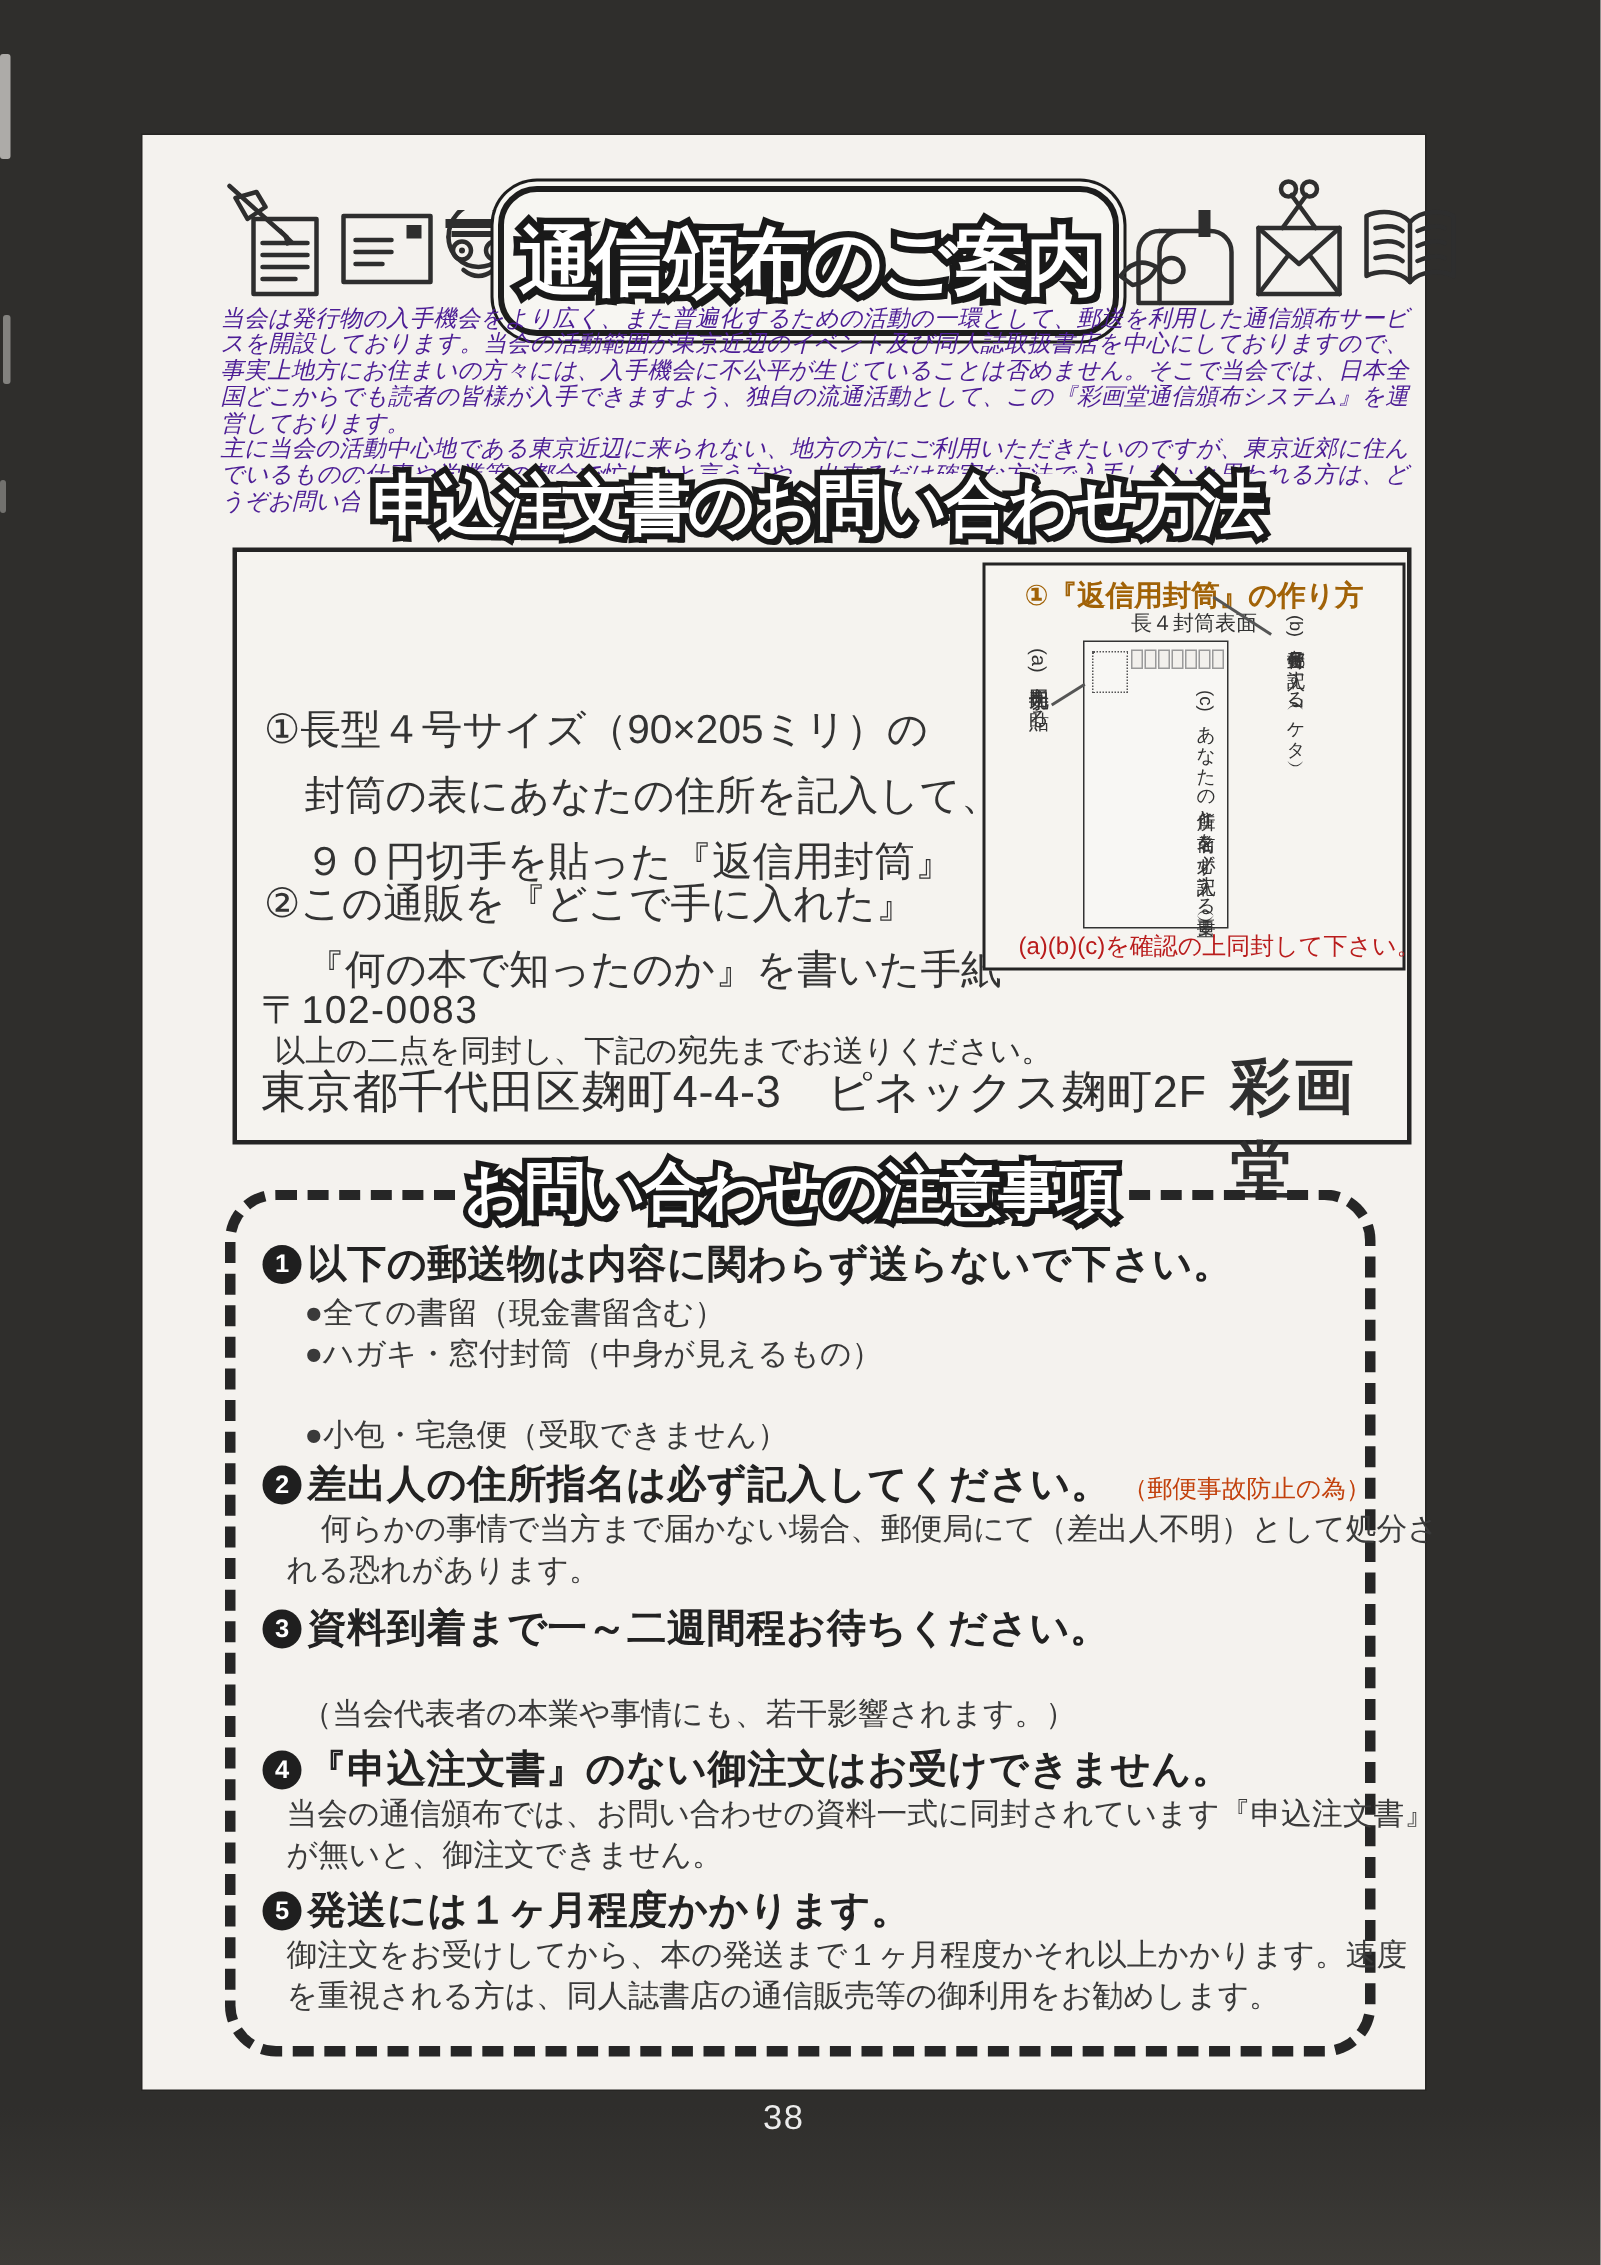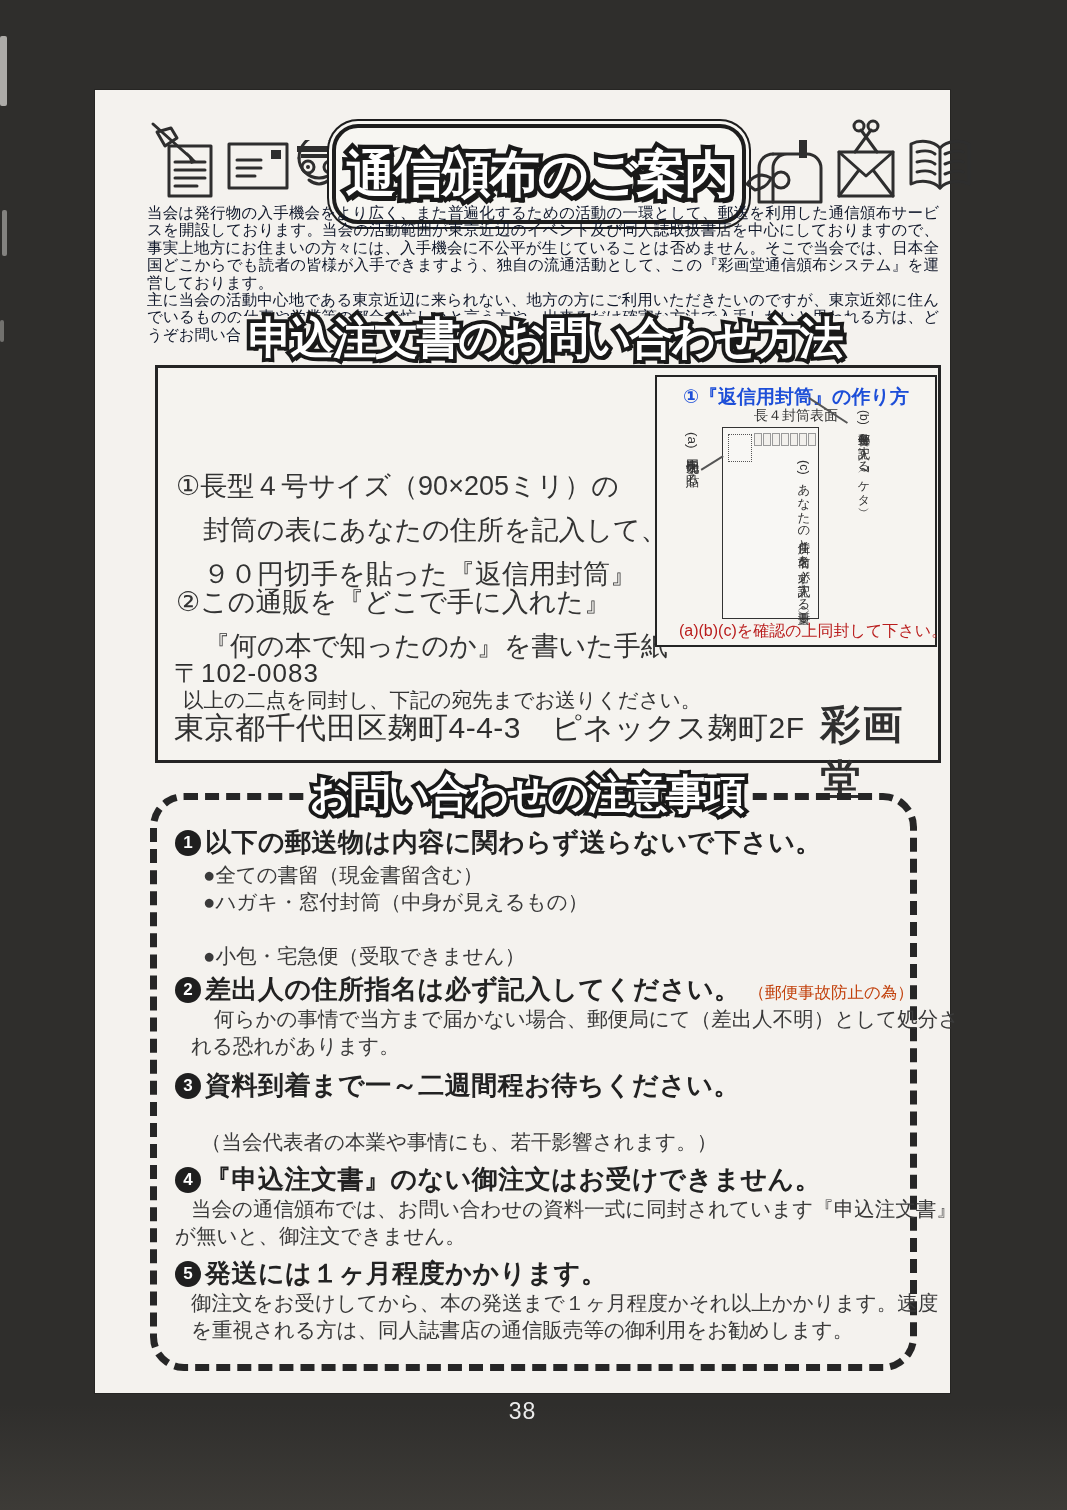--- a/index.html
+++ b/index.html
@@ -30,21 +30,21 @@
   .banner{
     position:absolute;left:237px;top:34px;width:406px;height:92px;
     border:4px solid #1d1d1d;border-radius:26px;background:#f7f6f2;
     box-shadow:0 0 0 3px #f7f6f2, 0 0 0 5px #1d1d1d;
     display:flex;align-items:center;justify-content:center;
   }
   .banner .bubble-wrap{font-size:50px;letter-spacing:-2px;}
 
   
   .intro{position:absolute;left:52px;top:114px;width:792px;font-size:15.5px;line-height:17.4px;
-    text-align:justify;color:#0f172a;}
+    text-align:justify;color:#4c1d95;font-style:italic;}
   .intro p{margin:0;}
 
   
   .order-box{position:absolute;left:60px;top:275px;width:780px;height:392px;
     border:3px solid #242424;background:#f5f3ef;}
   .order-heading{position:absolute;left:60px;top:226px;width:780px;text-align:center;z-index:3;}
   .order-heading .bubble-wrap{font-size:44px;letter-spacing:-2px;background:transparent;}
   .order-heading .mask{display:inline-block;background:#f4f2ee;padding:0 8px;}
 
   .step{position:absolute;left:18px;color:#333;font-size:27px;line-height:44px;white-space:nowrap;}
@@ -54,21 +54,21 @@
   .addr{position:absolute;left:16px;top:288px;color:#2f2f2f;}
   .addr-postal{font-size:26px;letter-spacing:1px;}
   .addr-line2{display:flex;align-items:baseline;gap:16px;margin-top:6px;}
   .addr-main{font-size:30px;letter-spacing:0.5px;white-space:nowrap;}
   .addr-co{font-size:40px;font-weight:bold;letter-spacing:2px;}
 
   
   .diagram{position:absolute;left:497px;top:7px;width:278px;height:268px;
     border:2.5px solid #242424;background:#f6f4f0;}
   .dg-title{position:absolute;left:0;top:7px;width:100%;text-align:center;font-size:19px;
-    font-weight:bold;color:#1d4ed8;white-space:nowrap;}
+    font-weight:bold;color:#a16207;white-space:nowrap;}
   .dg-sub{position:absolute;left:0;top:30px;width:100%;text-align:center;font-size:14px;color:#333;}
   .dg-env{position:absolute;left:65px;top:50px;width:95px;height:190px;border:1.5px solid #333;background:#f8f7f4;}
   .dg-stamp{position:absolute;left:5px;top:6px;width:22px;height:26px;border:1.5px dotted #555;}
   .dg-zip{position:absolute;right:2px;top:5px;display:flex;gap:1px;}
   .dg-zip i{display:block;width:6px;height:11px;border:1px solid #9a9a9a;background:#f2f0ec;}
   .vtext{writing-mode:vertical-rl;color:#333;}
   .dg-c{position:absolute;right:6px;top:32px;height:152px;font-size:12.5px;line-height:16px;}
   .dg-a{position:absolute;left:26px;top:55px;height:200px;font-size:13.5px;}
   .dg-b{position:absolute;left:198px;top:33px;height:235px;font-size:12px;}
   .dg-foot{position:absolute;left:12px;bottom:3px;width:100%;text-align:right;font-size:16px;color:#b91c1c;white-space:nowrap;}
@@ -253,21 +253,21 @@
 
   <div class="item-title" style="left:80px;top:978px;">
     <span class="num-badge">3</span><span class="t-main">資料到着まで一～二週間程お待ちください。</span>
   </div>
   <div class="body-line" style="left:106px;top:1038px;">（当会代表者の本業や事情にも、若干影響されます。）</div>
 
   <div class="item-title" style="left:80px;top:1072px;">
     <span class="num-badge">4</span><span class="t-main">『申込注文書』のない御注文はお受けできません。</span>
   </div>
   <div class="body-line" style="left:96px;top:1105px;">当会の通信頒布では、お問い合わせの資料一式に同封されています『申込注文書』</div>
-  <div class="body-line" style="left:80px;top:1132px;">が無いと、御注文できません。</div>
+  <div class="body-line" style="left:96px;top:1132px;">が無いと、御注文できません。</div>
 
   <div class="item-title" style="left:80px;top:1166px;">
     <span class="num-badge">5</span><span class="t-main">発送には１ヶ月程度かかります。</span>
   </div>
   <div class="body-line" style="left:96px;top:1199px;">御注文をお受けしてから、本の発送まで１ヶ月程度かそれ以上かかります。速度</div>
   <div class="body-line" style="left:96px;top:1226px;">を重視される方は、同人誌書店の通信販売等の御利用をお勧めします。</div>
 
 </div>
 
 <div class="page-num">38</div>

